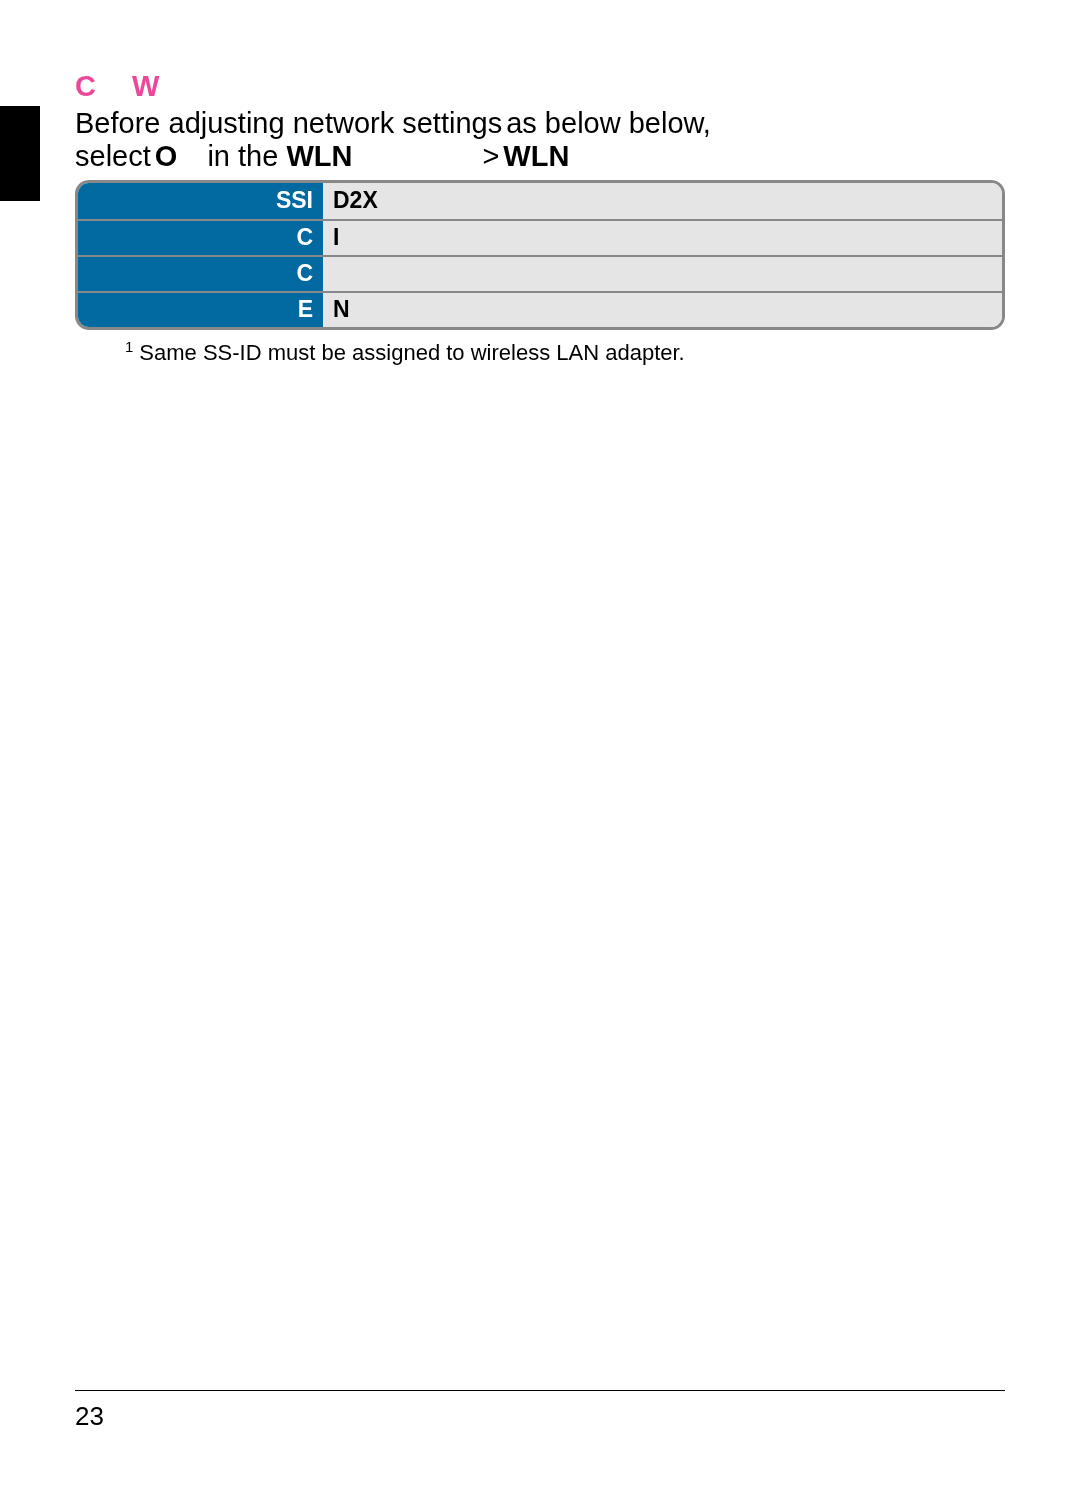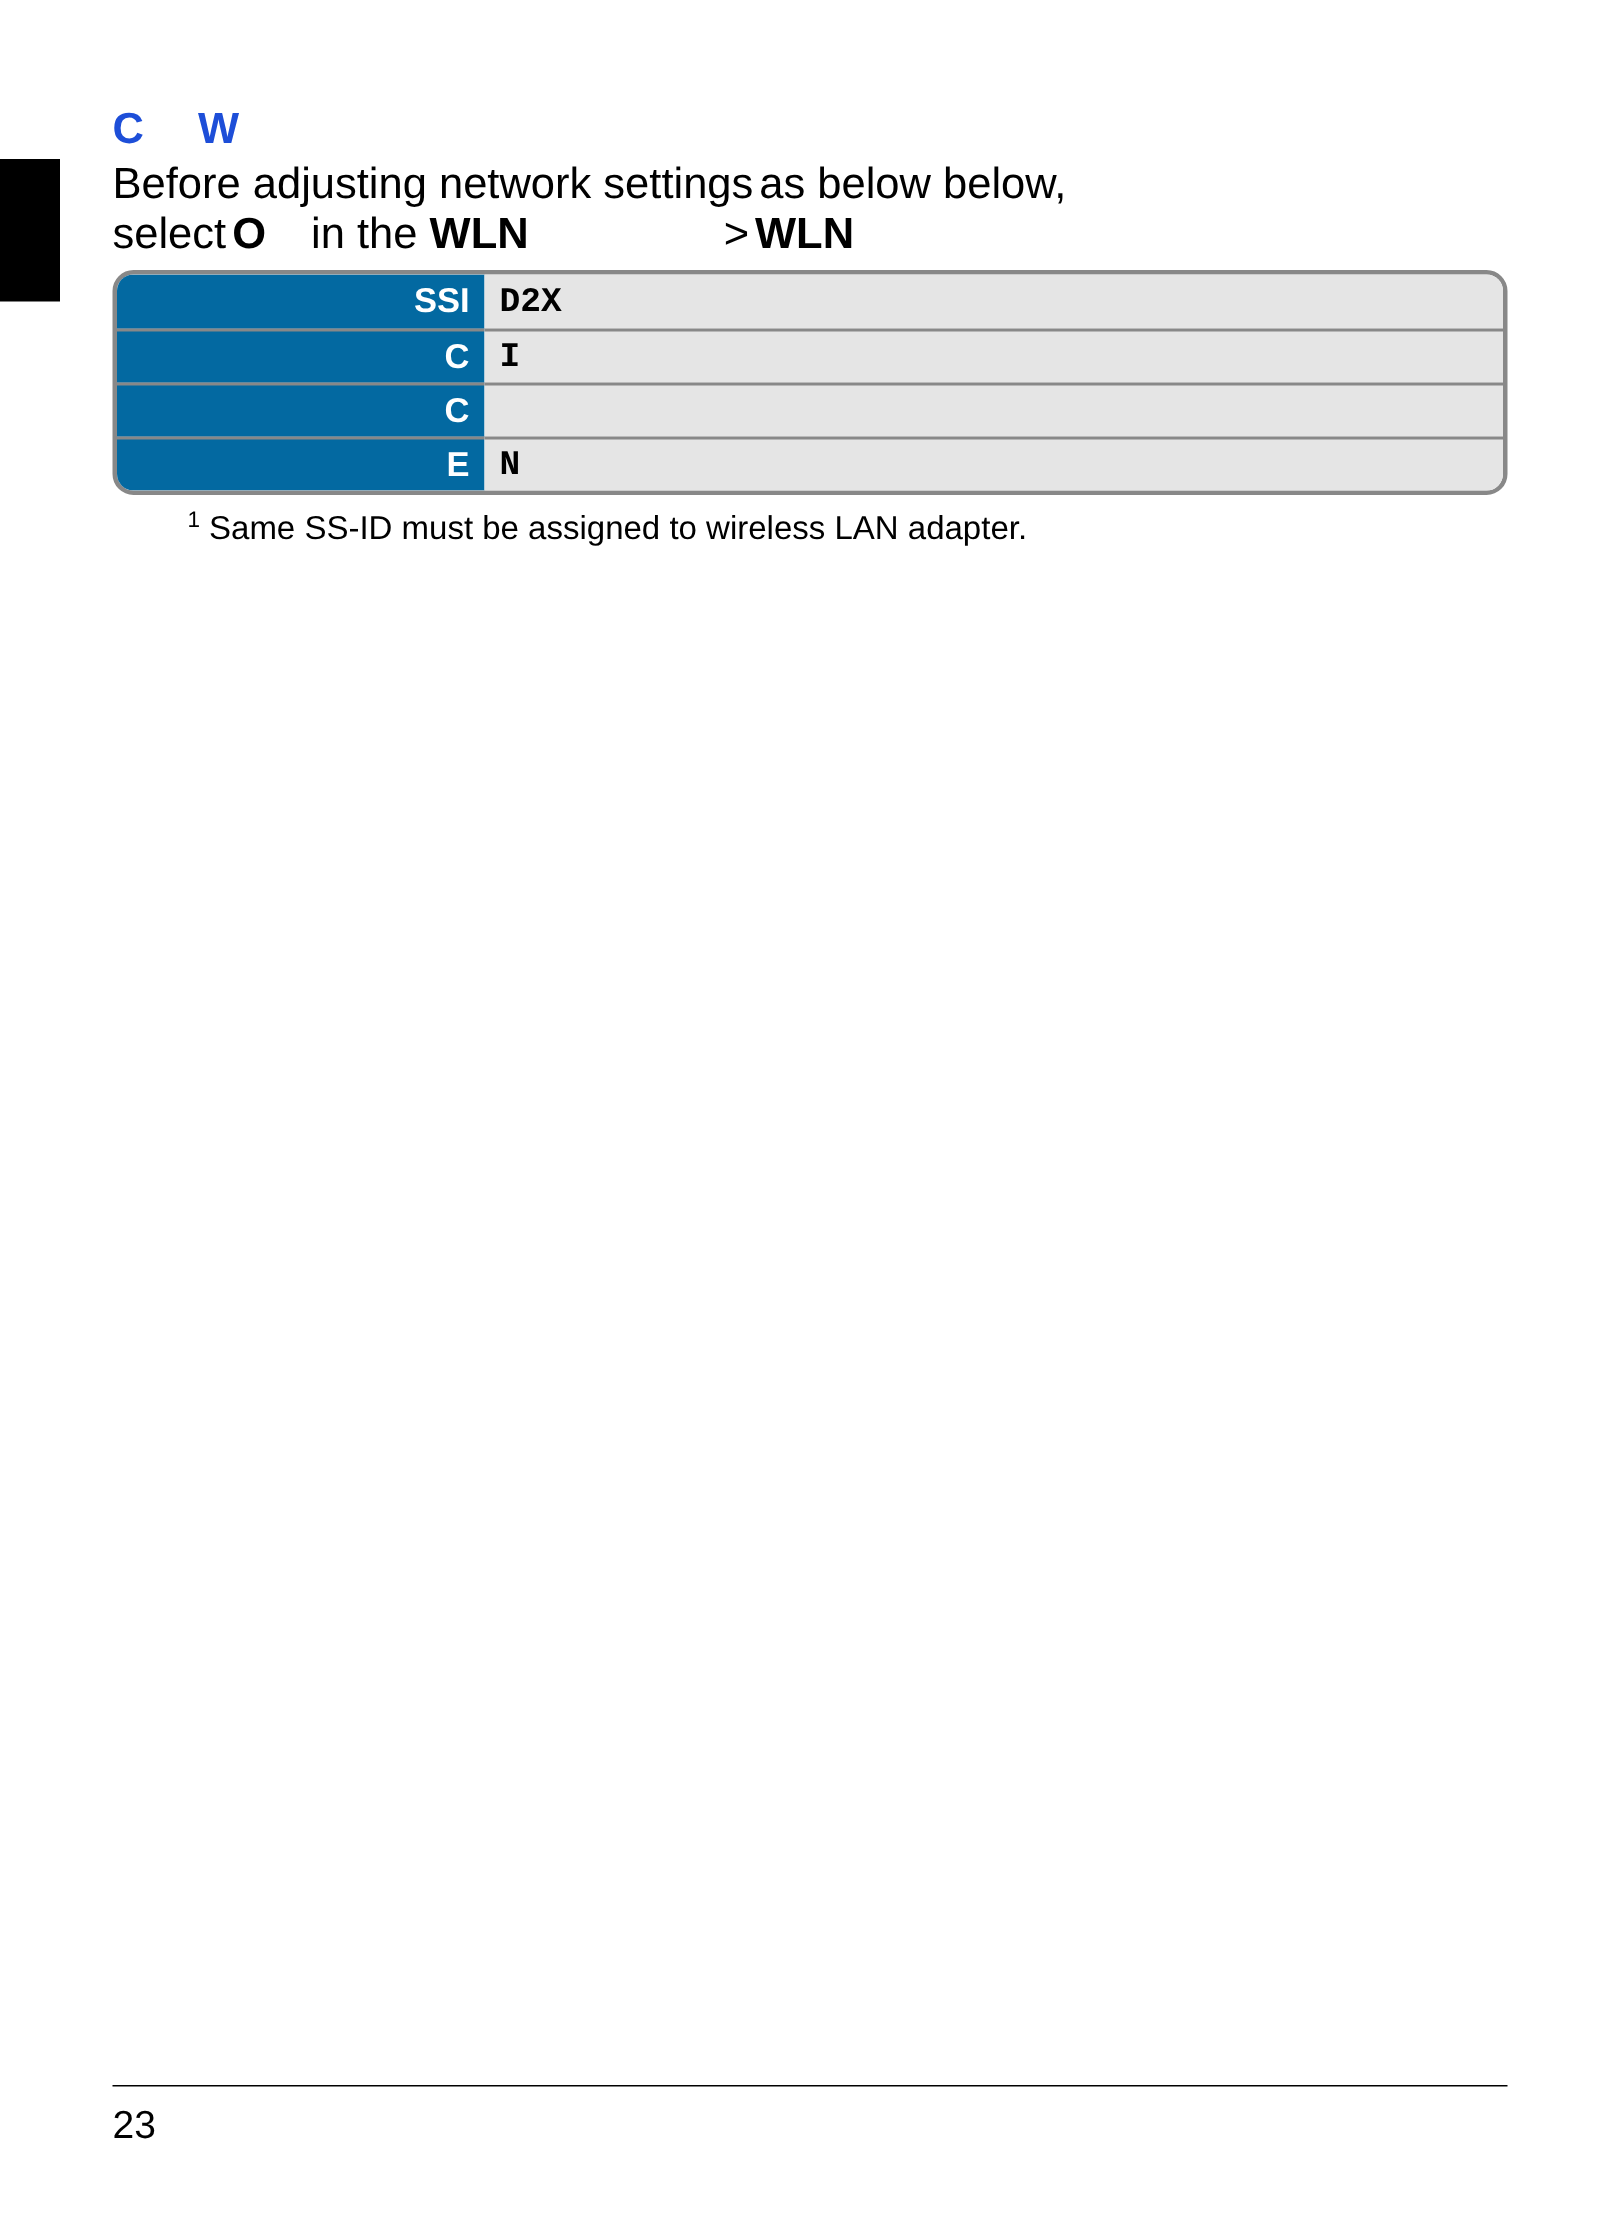--- a/index.html
+++ b/index.html
@@ -22,21 +22,21 @@
       position: absolute;
       left: 0;
       top: 106px;
       width: 40px;
       height: 95px;
       background: #000;
     }
     .heading {
       font-size: 29px;
       font-weight: bold;
-      color: #1d4ed8;
+      color: #ec4899;
       margin-bottom: 4px;
     }
     .paragraph {
       font-size: 29px;
       color: #000;
       line-height: 1.15;
       margin-bottom: 6px;
     }
     .paragraph .bold {
       font-weight: bold;
@@ -79,21 +79,20 @@
       text-align: right;
       width: 245px;
       padding-right: 14px;
     }
     .value-cell {
       background: #e5e5e5;
       color: #000;
       font-weight: bold;
       text-align: left;
       padding-left: 10px;
-      font-family: Liberation Mono, monospace;
     }
     .footnote {
       font-size: 22px;
       color: #000;
       margin-top: 8px;
       padding-left: 4px;
       margin-left: 46px;
     }
     .footnote sup {
       font-size: 15px;

